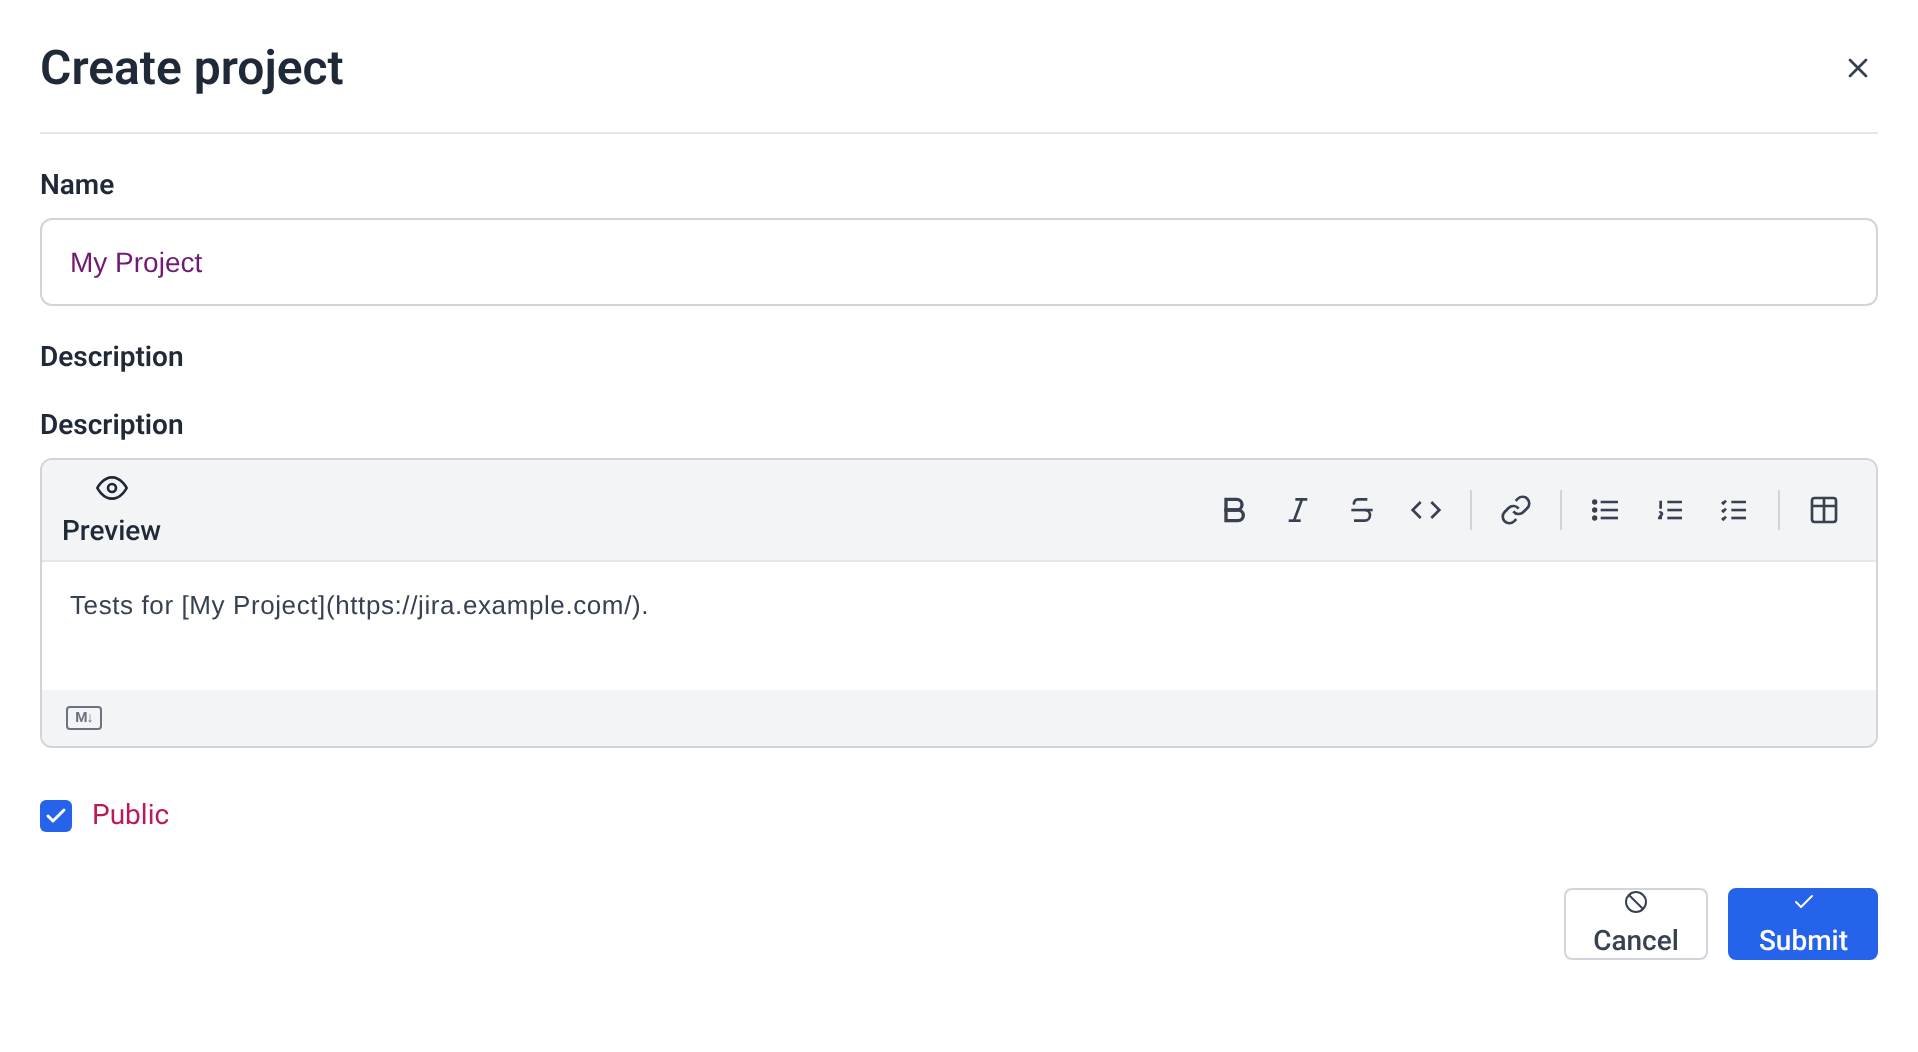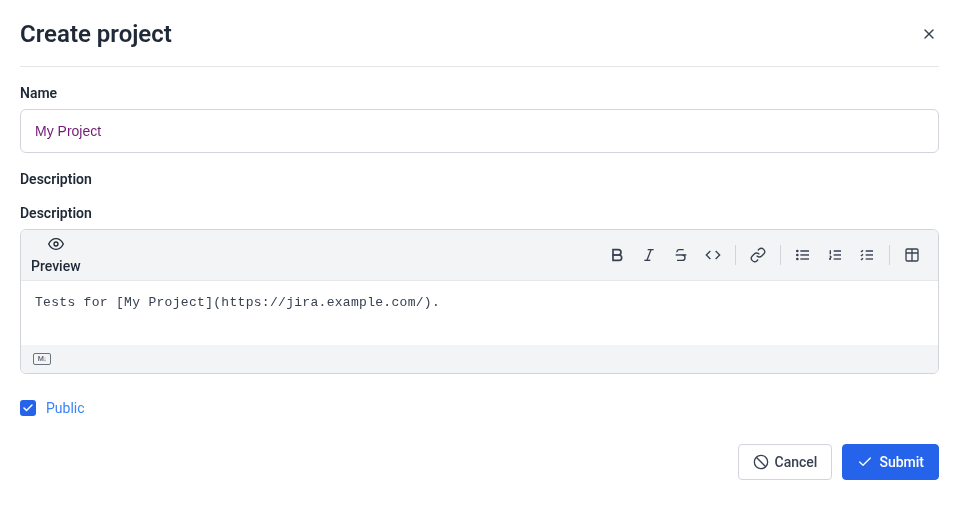--- a/index.html
+++ b/index.html
@@ -92,21 +92,21 @@
     width: 1px;
     height: 20px;
     background: #d1d5db;
     margin: 0 6px;
   }
   .editor-textarea {
     width: 100%;
     border: none;
     resize: none;
     padding: 14px;
-    font-family: Liberation Mono, monospace;
+    font-family: Liberation Sans, sans-serif;
     font-size: 13px;
     color: #374151;
     height: 60px;
     letter-spacing: 0.3px;
   }
   .editor-footer {
     background: #f3f4f6;
     padding: 8px 12px;
     display: flex;
     align-items: center;
@@ -136,39 +136,40 @@
     background: #2563eb;
     border-radius: 3px;
     display: flex;
     align-items: center;
     justify-content: center;
     cursor: pointer;
   }
   .checkbox svg { width: 12px; height: 12px; }
   .checkbox-label {
     font-size: 14px;
-    color: #3b82f6;
+    color: #be185d;
     text-align: center;
   }
   .footer {
     display: flex;
     justify-content: flex-end;
     gap: 10px;
     margin-top: 28px;
   }
   .btn {
     display: flex;
     align-items: center;
     gap: 6px;
     height: 36px;
     padding: 0 14px;
     border-radius: 4px;
     font-size: 14px;
     font-weight: 500;
     cursor: pointer;
+    flex-direction: column;
   }
   .btn svg { width: 16px; height: 16px; }
   .btn-secondary {
     background: #fff;
     border: 1px solid #d1d5db;
     color: #374151;
   }
   .btn-primary {
     background: #2563eb;
     border: 1px solid #2563eb;

